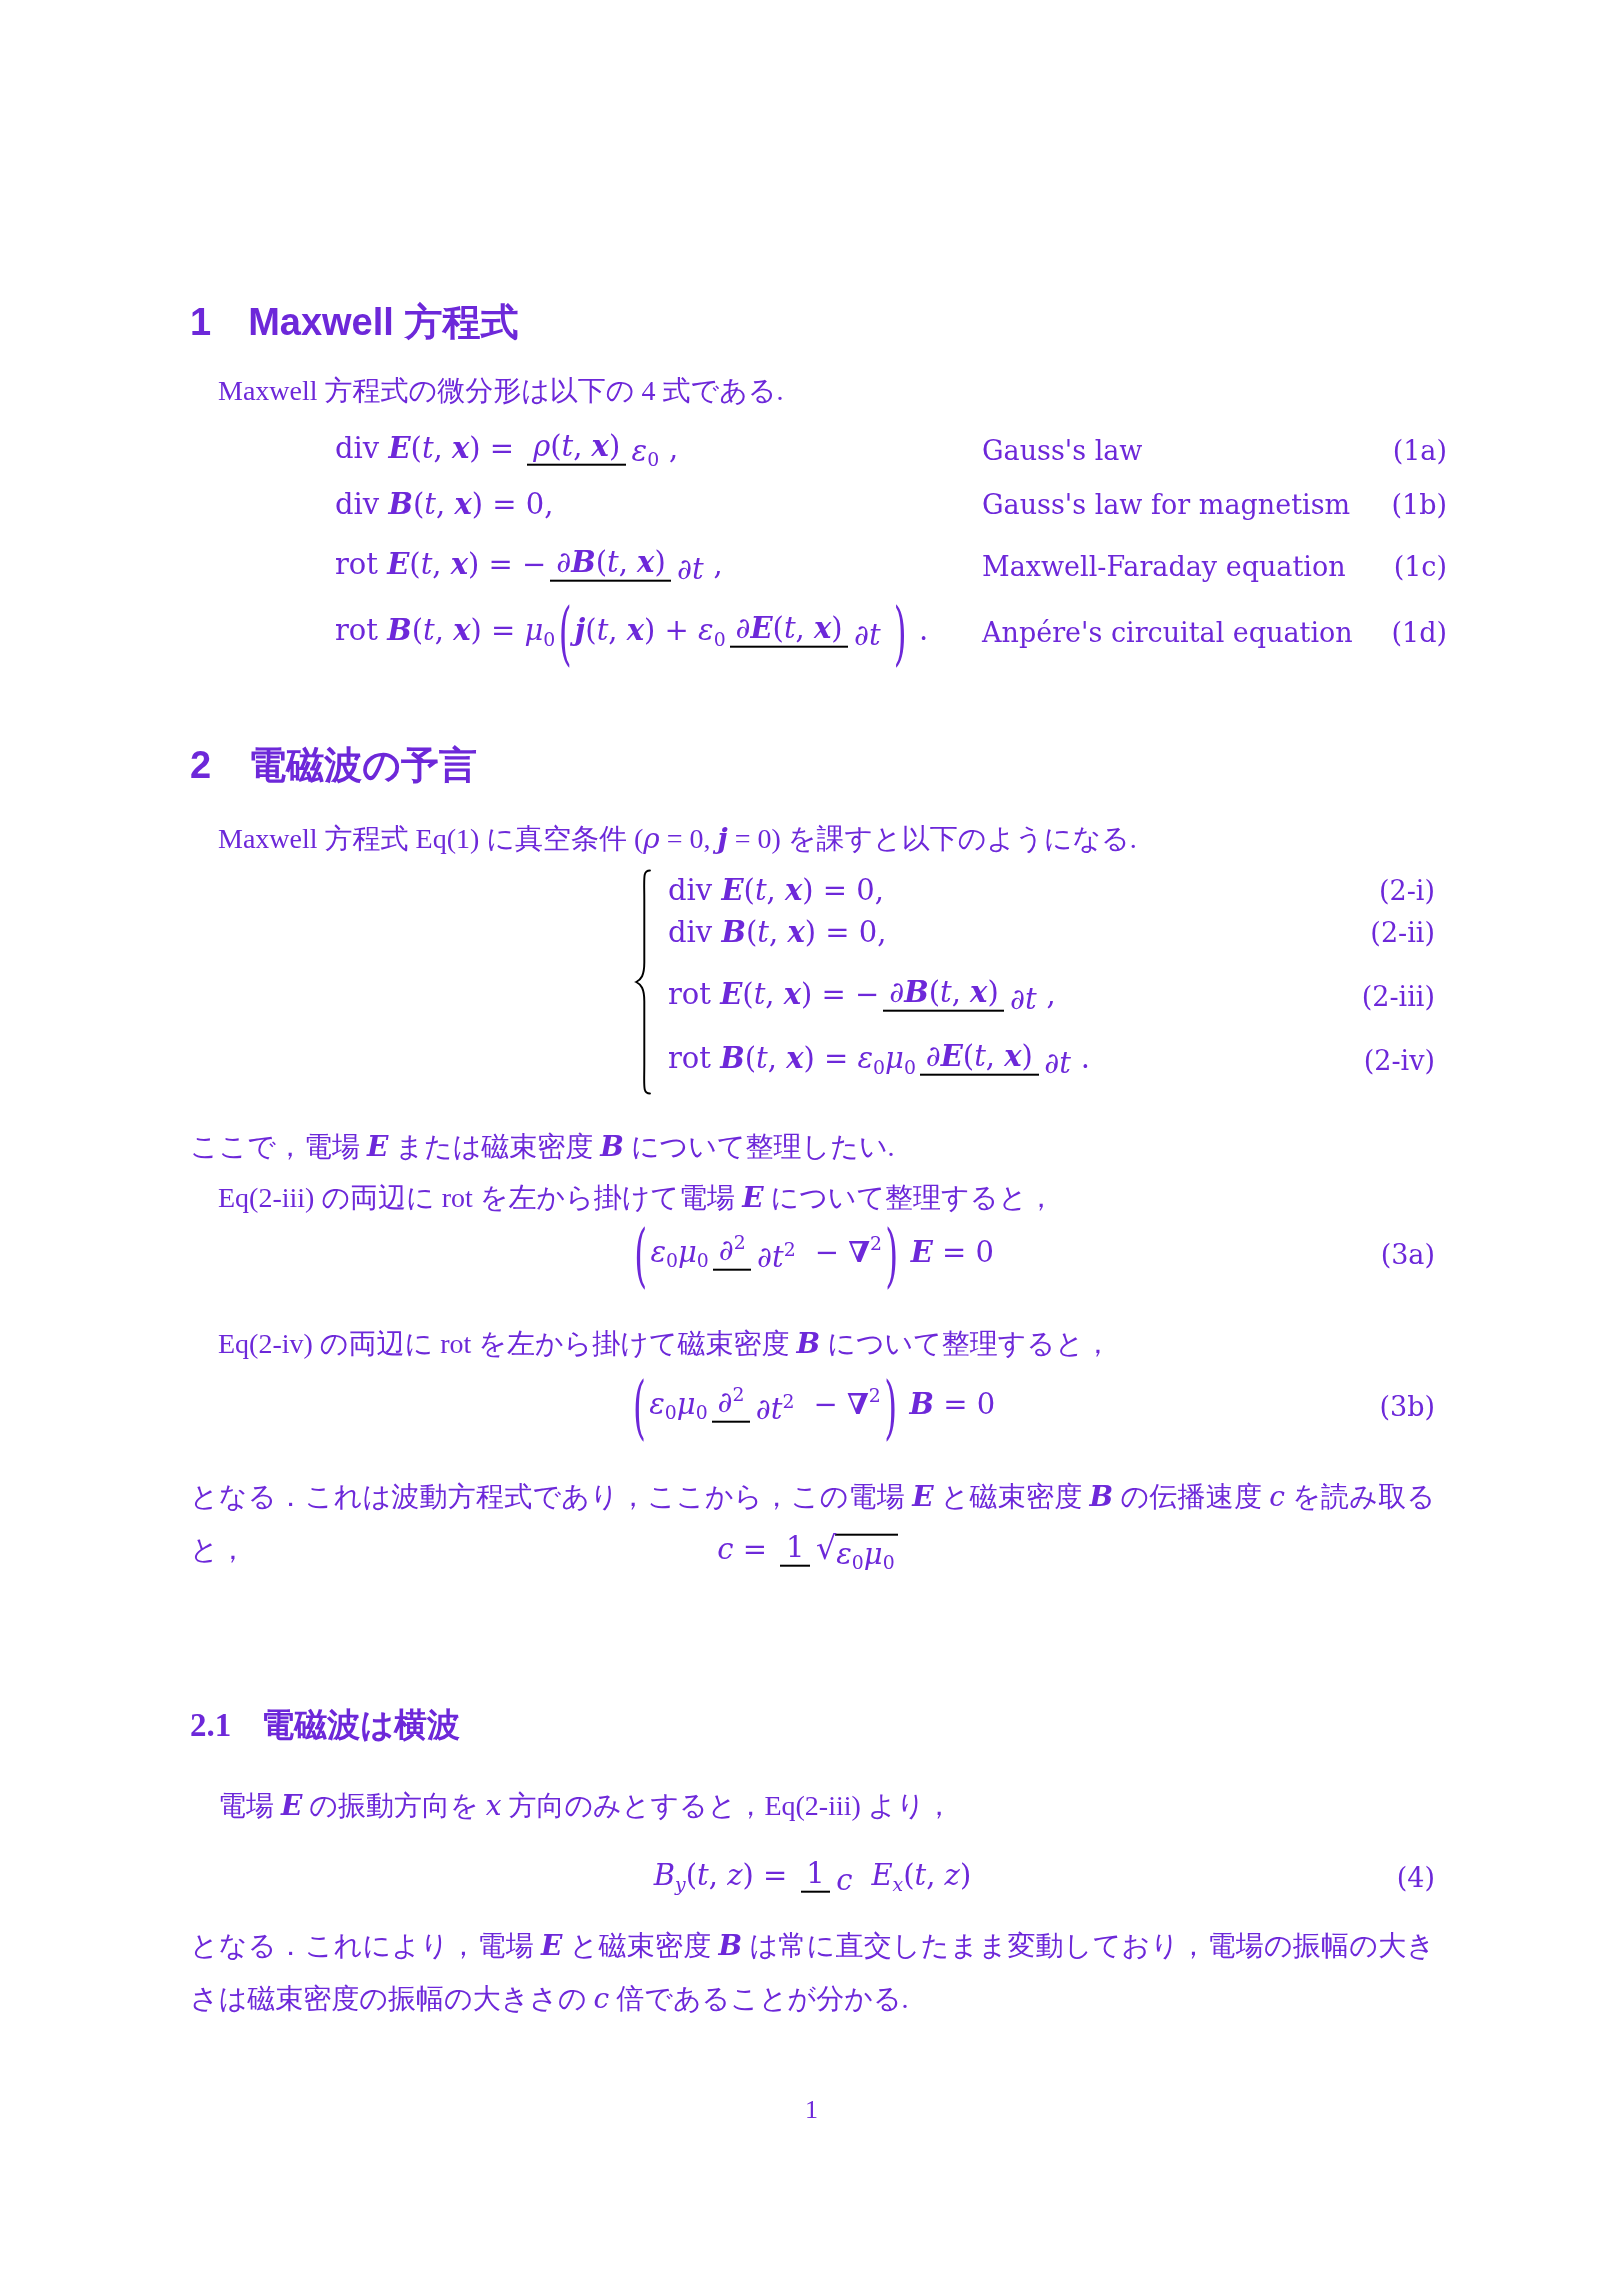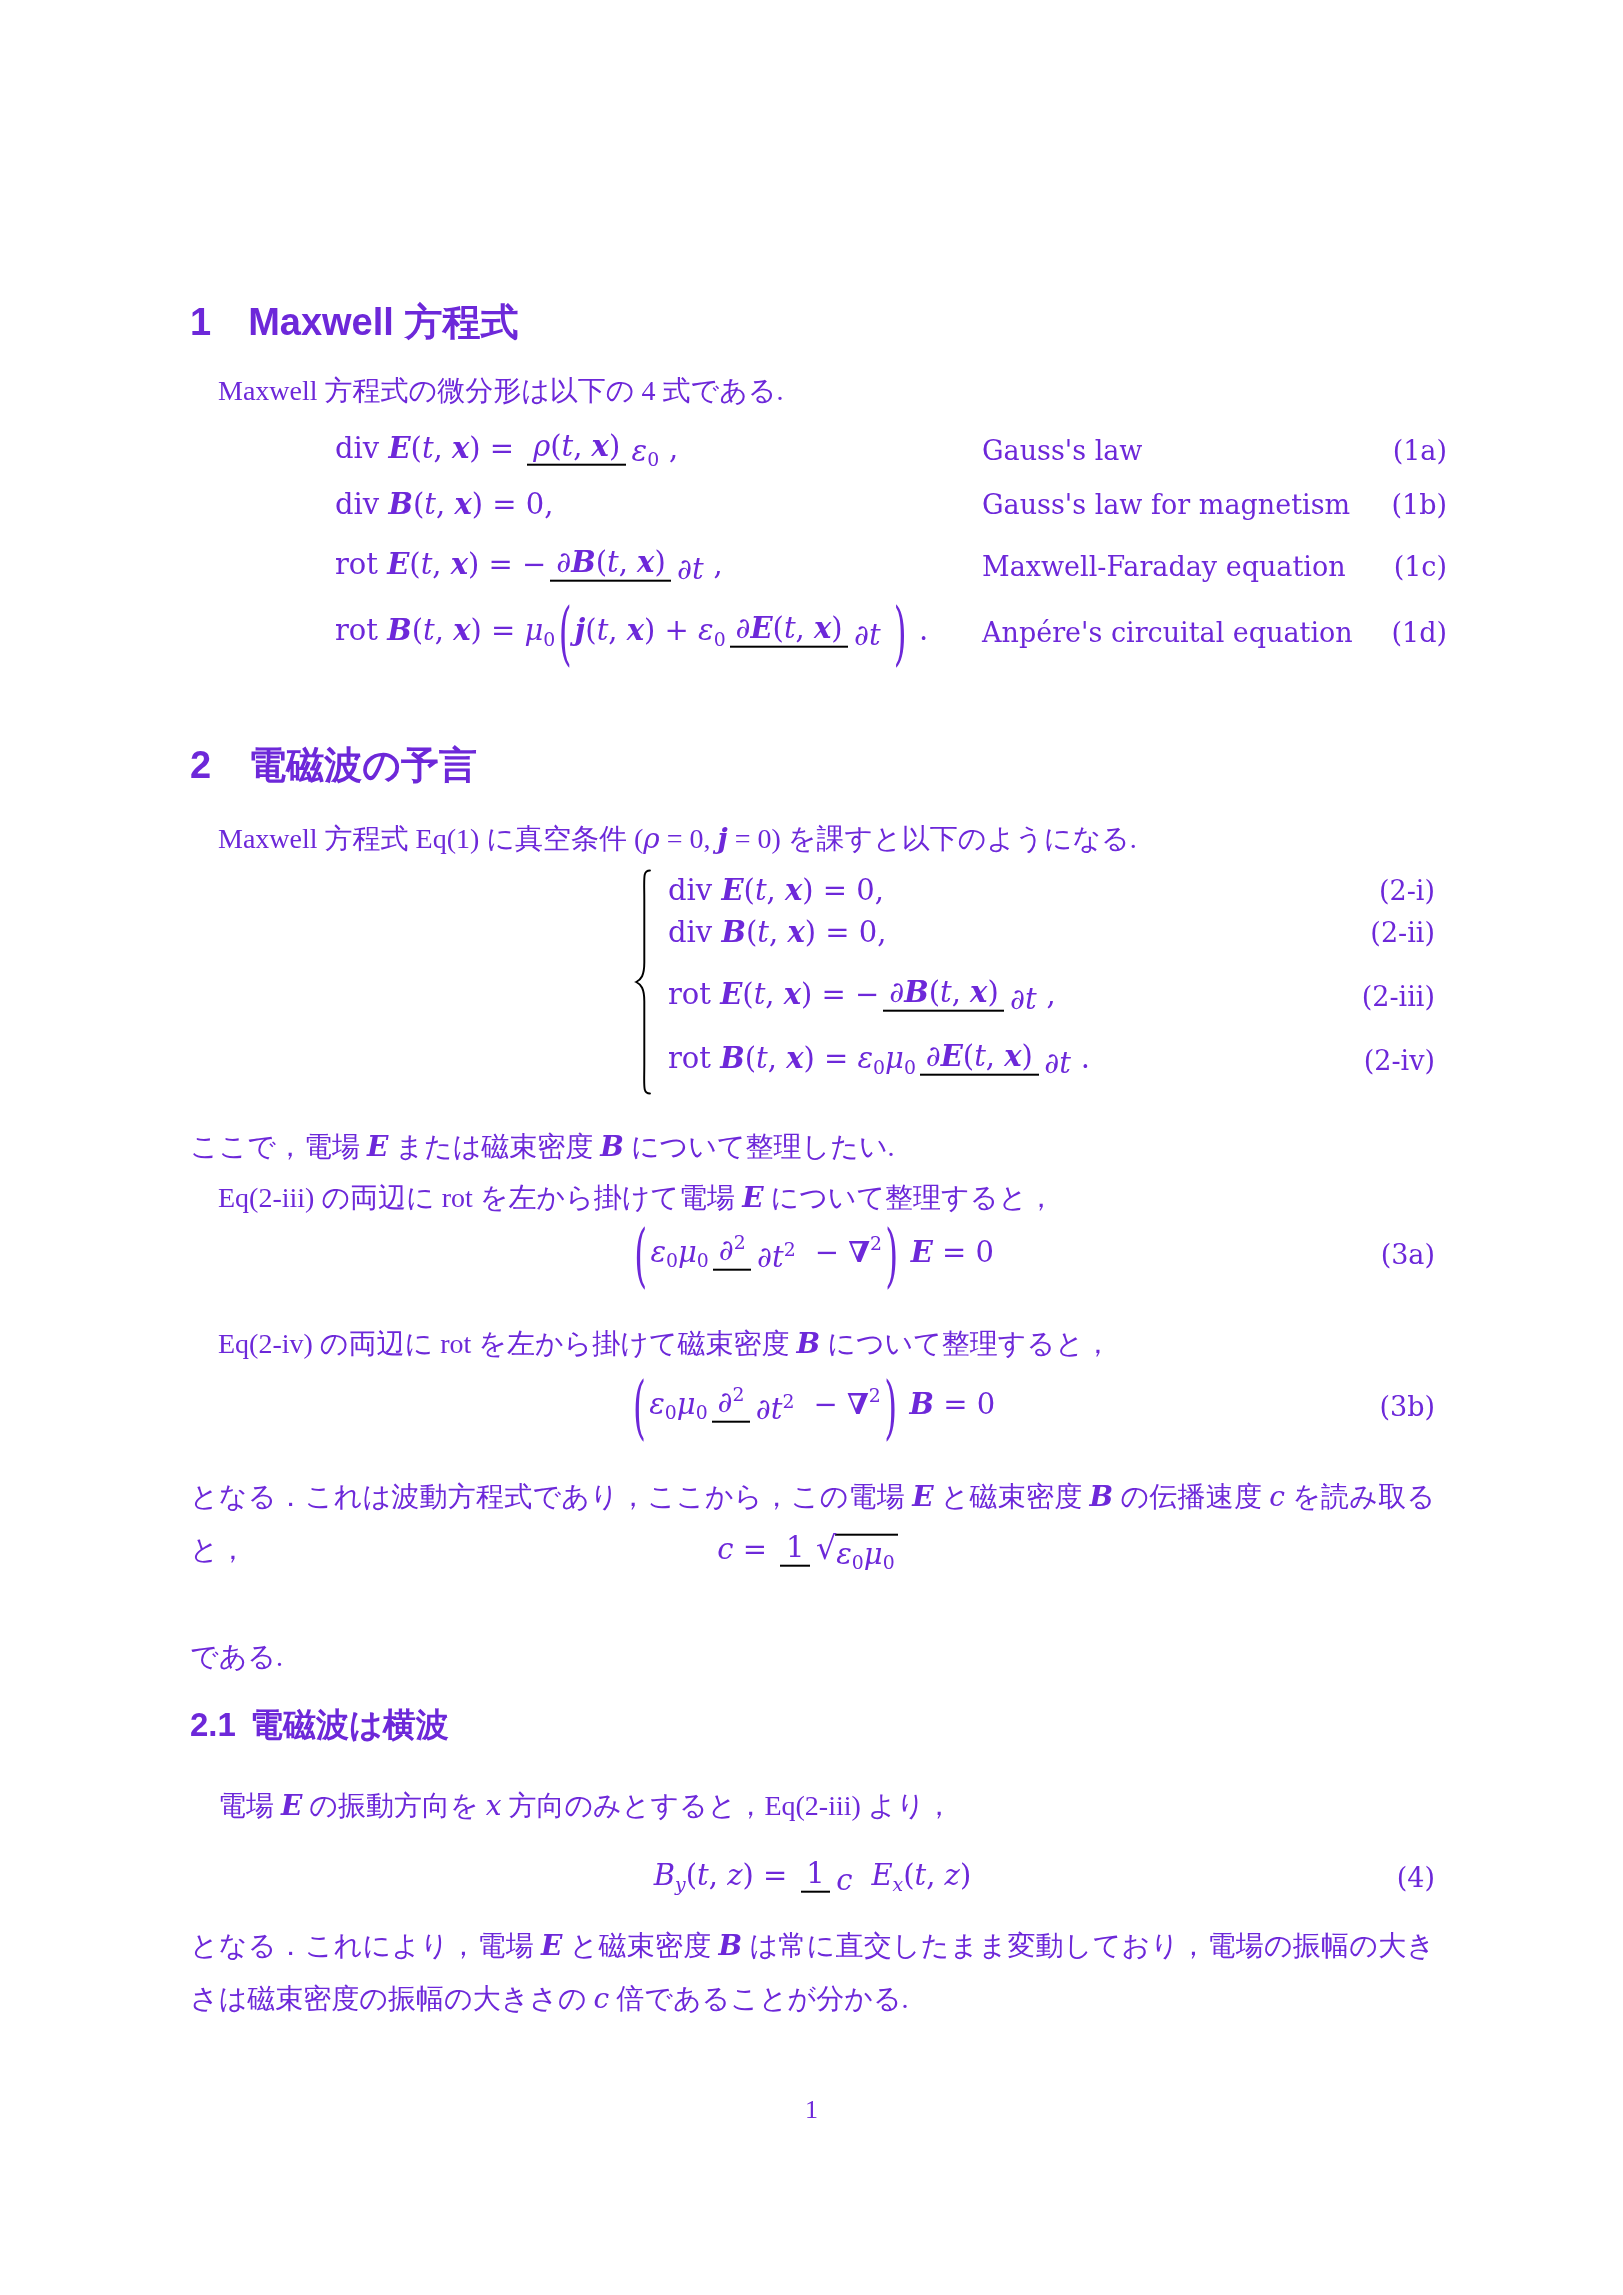--- a/index.html
+++ b/index.html
@@ -10,21 +10,21 @@
   }
   .content { position:absolute; left:190px; top:0; width:1245px; height:100%; }
   .blk { position:absolute; left:0; width:100%; }
 
   .para { font-size:28px; line-height:53px; text-align:justify; }
   .indent { text-indent:28px; }
 
   .h1 { font-family:"Liberation Sans","DejaVu Sans",sans-serif; font-weight:bold; font-size:38px; }
   .h1 .hnum { margin-right:37px; }
   .h2 { font-family:"Liberation Sans","DejaVu Sans",sans-serif; font-weight:bold; font-size:33px; }
-  .h2 .hnum { margin-right:14px; }
+  .h2 .hnum { margin-right:30px;font-family:Liberation Serif, serif; }
 
   .m { font-family:"DejaVu Serif",serif; font-size:29px; }
   .mi { font-family:"DejaVu Serif",serif; font-style:italic; }
   .mv { font-family:"DejaVu Serif",serif; font-style:italic; font-weight:bold; }
   .mb { font-family:"DejaVu Serif",serif; font-weight:bold; }
   .msub { font-family:"DejaVu Serif",serif; font-size:65%; vertical-align:-0.3em; }
   .msup { font-family:"DejaVu Serif",serif; font-size:65%; vertical-align:0.6em; }
   .msub.mi { font-style:italic; }
 
   .frac { display:inline-flex; flex-direction:row; align-items:center;
@@ -160,21 +160,20 @@
     <div class="eqcenter m" style="top:1506px;height:90px;">
       <span class="eqbody"><span class="mi">c</span> = <span class="frac">
             <span class="fnum">1</span>
             <span class="fden"><span class="rad">
                 <span class="radsign">√</span>
                 <span class="radbody"><span class="mi">ε</span><span class="msub">0</span><span class="mi">μ</span><span class="msub">0</span></span>
               </span></span>
           </span></span>
     </div>
 
-    <div class="blk para" style="top:1630px;">である.</div>
 
     <div class="blk h2" style="top:1703px;">
       <span class="hnum">2.1</span><span>電磁波は横波</span>
     </div>
 
     <div class="blk para indent" style="top:1779px;">電場 <span class="mv">E</span> の振動方向を <span class="mi">x</span> 方向のみとすると，Eq(2-iii) より，</div>
 
     <div class="eqcenter m" style="top:1838px;height:78px;">
       <span class="eqbody"><span class="mi">B</span><span class="msub mi">y</span>(<span class="mi">t</span>, <span class="mi">z</span>) = <span class="frac">
             <span class="fnum">1</span>

